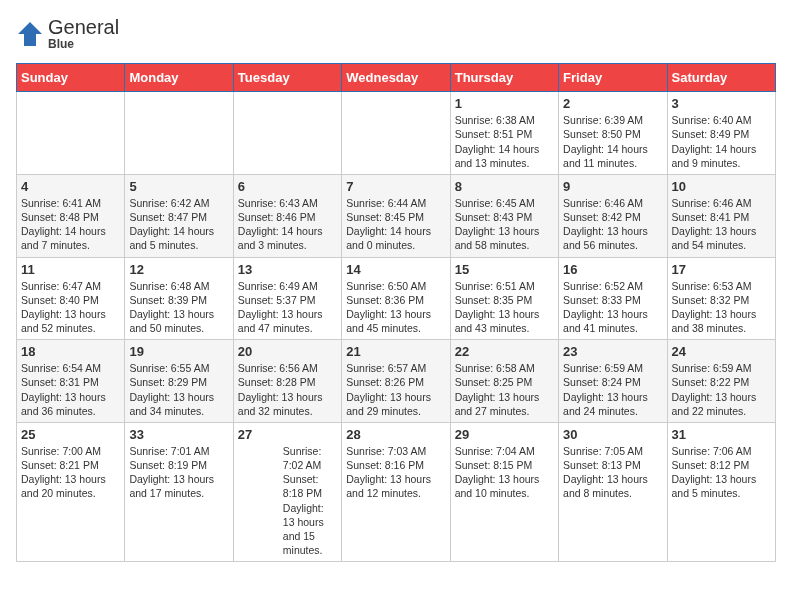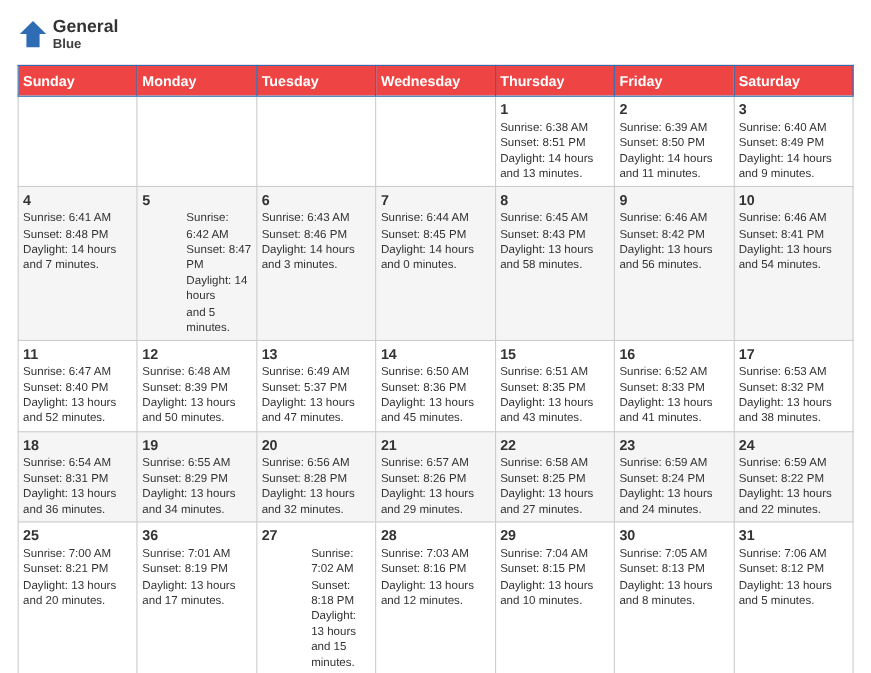--- a/index.html
+++ b/index.html
@@ -20,22 +20,22 @@
       display: flex;
       align-items: center;
       gap: 4px;
     }
     .logo-text {
       display: flex;
       flex-direction: column;
       line-height: 1.1;
     }
     .logo-general {
-      font-size: 16px;
-      font-weight: bold;
+      font-size: 20px;
+      font-weight: normal;
       color: #333;
       text-align: right;
     }
     .logo-blue {
       font-size: 12px;
       font-weight: bold;
       color: #404040;
     }
     .logo-icon {
       width: 28px;
@@ -153,21 +153,21 @@
       <tr>
         <td>
           <span class="day-number">4</span>
           <div class="day-info" style="white-space: pre-line;">Sunrise: 6:41 AM
 Sunset: 8:48 PM
 Daylight: 14 hours
 and 7 minutes.</div>
         </td>
         <td>
           <span class="day-number">5</span>
-          <div class="day-info" style="white-space: pre-line; margin-left: 40px;">Sunrise: 6:42 AM
+          <div class="day-info" style="white-space: pre-line;">Sunrise: 6:42 AM
 Sunset: 8:47 PM
 Daylight: 14 hours
 and 5 minutes.</div>
         </td>
         <td>
           <span class="day-number">6</span>
           <div class="day-info" style="white-space: pre-line;">Sunrise: 6:43 AM
 Sunset: 8:46 PM
 Daylight: 14 hours
 and 3 minutes.</div>
@@ -305,21 +305,21 @@
       </tr>
       <tr>
         <td>
           <span class="day-number">25</span>
           <div class="day-info" style="white-space: pre-line;">Sunrise: 7:00 AM
 Sunset: 8:21 PM
 Daylight: 13 hours
 and 20 minutes.</div>
         </td>
         <td>
-          <span class="day-number">36</span>
+          <span class="day-number">33</span>
           <div class="day-info" style="white-space: pre-line;">Sunrise: 7:01 AM
 Sunset: 8:19 PM
 Daylight: 13 hours
 and 17 minutes.</div>
         </td>
         <td>
           <span class="day-number">27</span>
           <div class="day-info" style="white-space: pre-line; margin-left: 45px;">Sunrise: 7:02 AM
 Sunset: 8:18 PM
 Daylight: 13 hours

